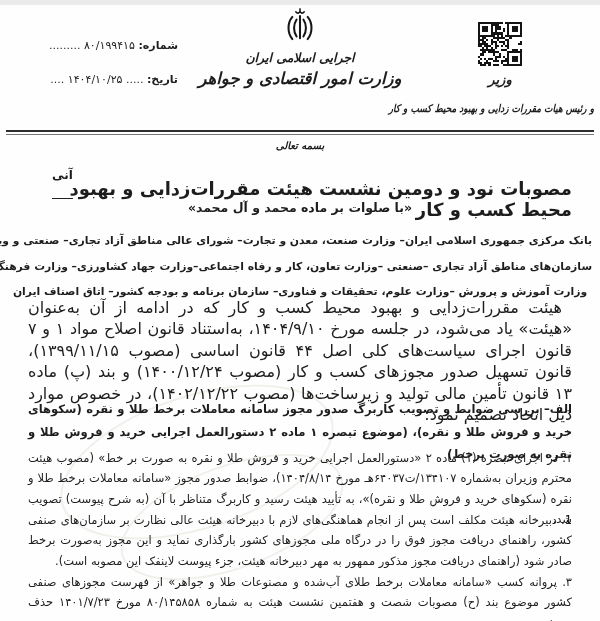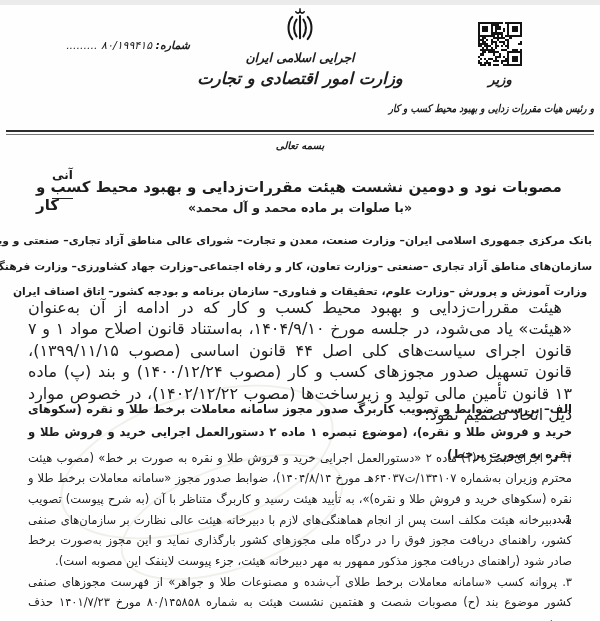--- a/index.html
+++ b/index.html
@@ -2,21 +2,21 @@
 <html dir="rtl" lang="fa"><head>
 <meta charset="utf-8">
 <style>
   html,body{margin:0;padding:0;background:#fff;}
   body{width:600px;height:621px;position:relative;overflow:hidden;
        font-family:"DejaVu Sans",sans-serif;color:#1d1d1d;direction:rtl;}
   .page{position:absolute;inset:0;background:#fefefe;}
   .topband{position:absolute;top:0;left:0;right:0;height:5px;background:#ebebeb;}
 
   
-  .meta{position:absolute;top:33px;left:36px;width:154px;font-size:11px;font-style:italic;text-align:right;}
+  .meta{position:absolute;top:33px;left:24px;width:154px;font-size:11px;text-align:right;}
   .meta-row{height:34px;line-height:26px;white-space:nowrap;}
   .meta-row .ml{font-weight:bold;}
   .meta-row .dots{letter-spacing:1px;color:#2a2a2a;}
 
   .center-head{position:absolute;top:8px;left:150px;width:300px;text-align:center;}
   .emblem{display:block;margin:0 auto;}
   .country{font-size:12.5px;font-weight:bold;font-style:italic;margin-top:2px;}
   .ministry{font-size:16.5px;font-weight:bold;font-style:italic;margin-top:4px;}
 
   .qr-wrap{position:absolute;top:22px;right:76px;width:48px;text-align:center;}
@@ -28,21 +28,21 @@
               font-style:italic;white-space:nowrap;text-align:center;
               transform:scaleX(.85);transform-origin:right center;}
 
   .rule{position:absolute;top:130px;left:6px;right:6px;height:2px;
         border-top:2.5px solid #2e2e2e;border-bottom:1px solid #777;}
 
   .besmele{position:absolute;top:140px;left:0;right:0;text-align:center;
            font-size:10px;font-style:italic;font-weight:bold;}
   .urgent{position:absolute;top:168px;left:52px;font-size:12px;font-weight:bold;
           border-bottom:1.5px solid #222;padding-bottom:16px;}
-  .title1{position:absolute;top:178px;left:36px;right:28px;text-align:left;font-weight:bold;font-size:15px;}
+  .title1{position:absolute;top:178px;left:36px;right:28px;text-align:right;font-weight:bold;font-size:18px;}
   .title2{position:absolute;top:200px;left:28px;right:28px;text-align:center;font-weight:bold;font-size:12.5px;}
 
   .recipients{position:absolute;top:228px;left:8px;right:8px;text-align:center;font-weight:bold;font-size:10.8px;}
   .recipients .rl{line-height:25.5px;white-space:nowrap;}
 
   .intro{position:absolute;top:297px;right:28px;left:28px;font-size:16px;line-height:21.4px;
          text-align:justify;text-indent:10px;}
   .sec-a{position:absolute;top:398px;right:28px;left:28px;font-size:11.6px;font-weight:bold;
          line-height:22.5px;text-align:justify;}
   .item{position:absolute;right:28px;left:28px;font-size:11.5px;line-height:20.4px;text-align:justify;}
@@ -61,39 +61,45 @@
 
   <div class="wm wm1"></div>
   <div class="wm wm2"></div>
 
   <div class="meta">
     <div class="meta-row">
       <span class="ml">شماره:</span>
       <span class="dots"></span>
       <span class="mv">۸۰/۱۹۹۴۱۵</span>
       <span class="dots">.........</span>
+    </div>
+    <div class="meta-row">
+      <span class="ml">تاریخ:</span>
+      <span class="dots">.....</span>
+      <span class="mv">۱۴۰۴/۱۰/۲۵</span>
+      <span class="dots">....</span>
     </div>
   </div>
 
   <div class="center-head">
     <svg class="emblem" viewBox="0 0 40 46" width="34" height="40" aria-hidden="true">
       <g stroke="#161616" stroke-width="2.4" fill="none" stroke-linecap="round">
         <path d="M11 10 C5 17 5 29 11 36"></path>
         <path d="M16 13 C12 19 12 27 16 33"></path>
         <path d="M20 9 V35"></path>
         <path d="M24 13 C28 19 28 27 24 33"></path>
         <path d="M29 10 C35 17 35 29 29 36"></path>
       </g>
       <g stroke="#161616" stroke-width="1.8" fill="none" stroke-linecap="round">
         <path d="M15 4 q2.5 3 5 0 q2.5 3 5 0"></path>
         <path d="M20 0.5 v3"></path>
       </g>
     </svg>
     <div class="country">اجرایی اسلامی ایران</div>
-    <div class="ministry">وزارت امور اقتصادی و تجارت</div>
+    <div class="ministry">وزارت امور اقتصادی و جواهر</div>
   </div>
 
   <div class="qr-wrap">
     <div class="qr">
         <i class="on"></i>
         <i class="on"></i>
         <i class="on"></i>
         <i class="on"></i>
         <i class="on"></i>
         <i class="on"></i>

